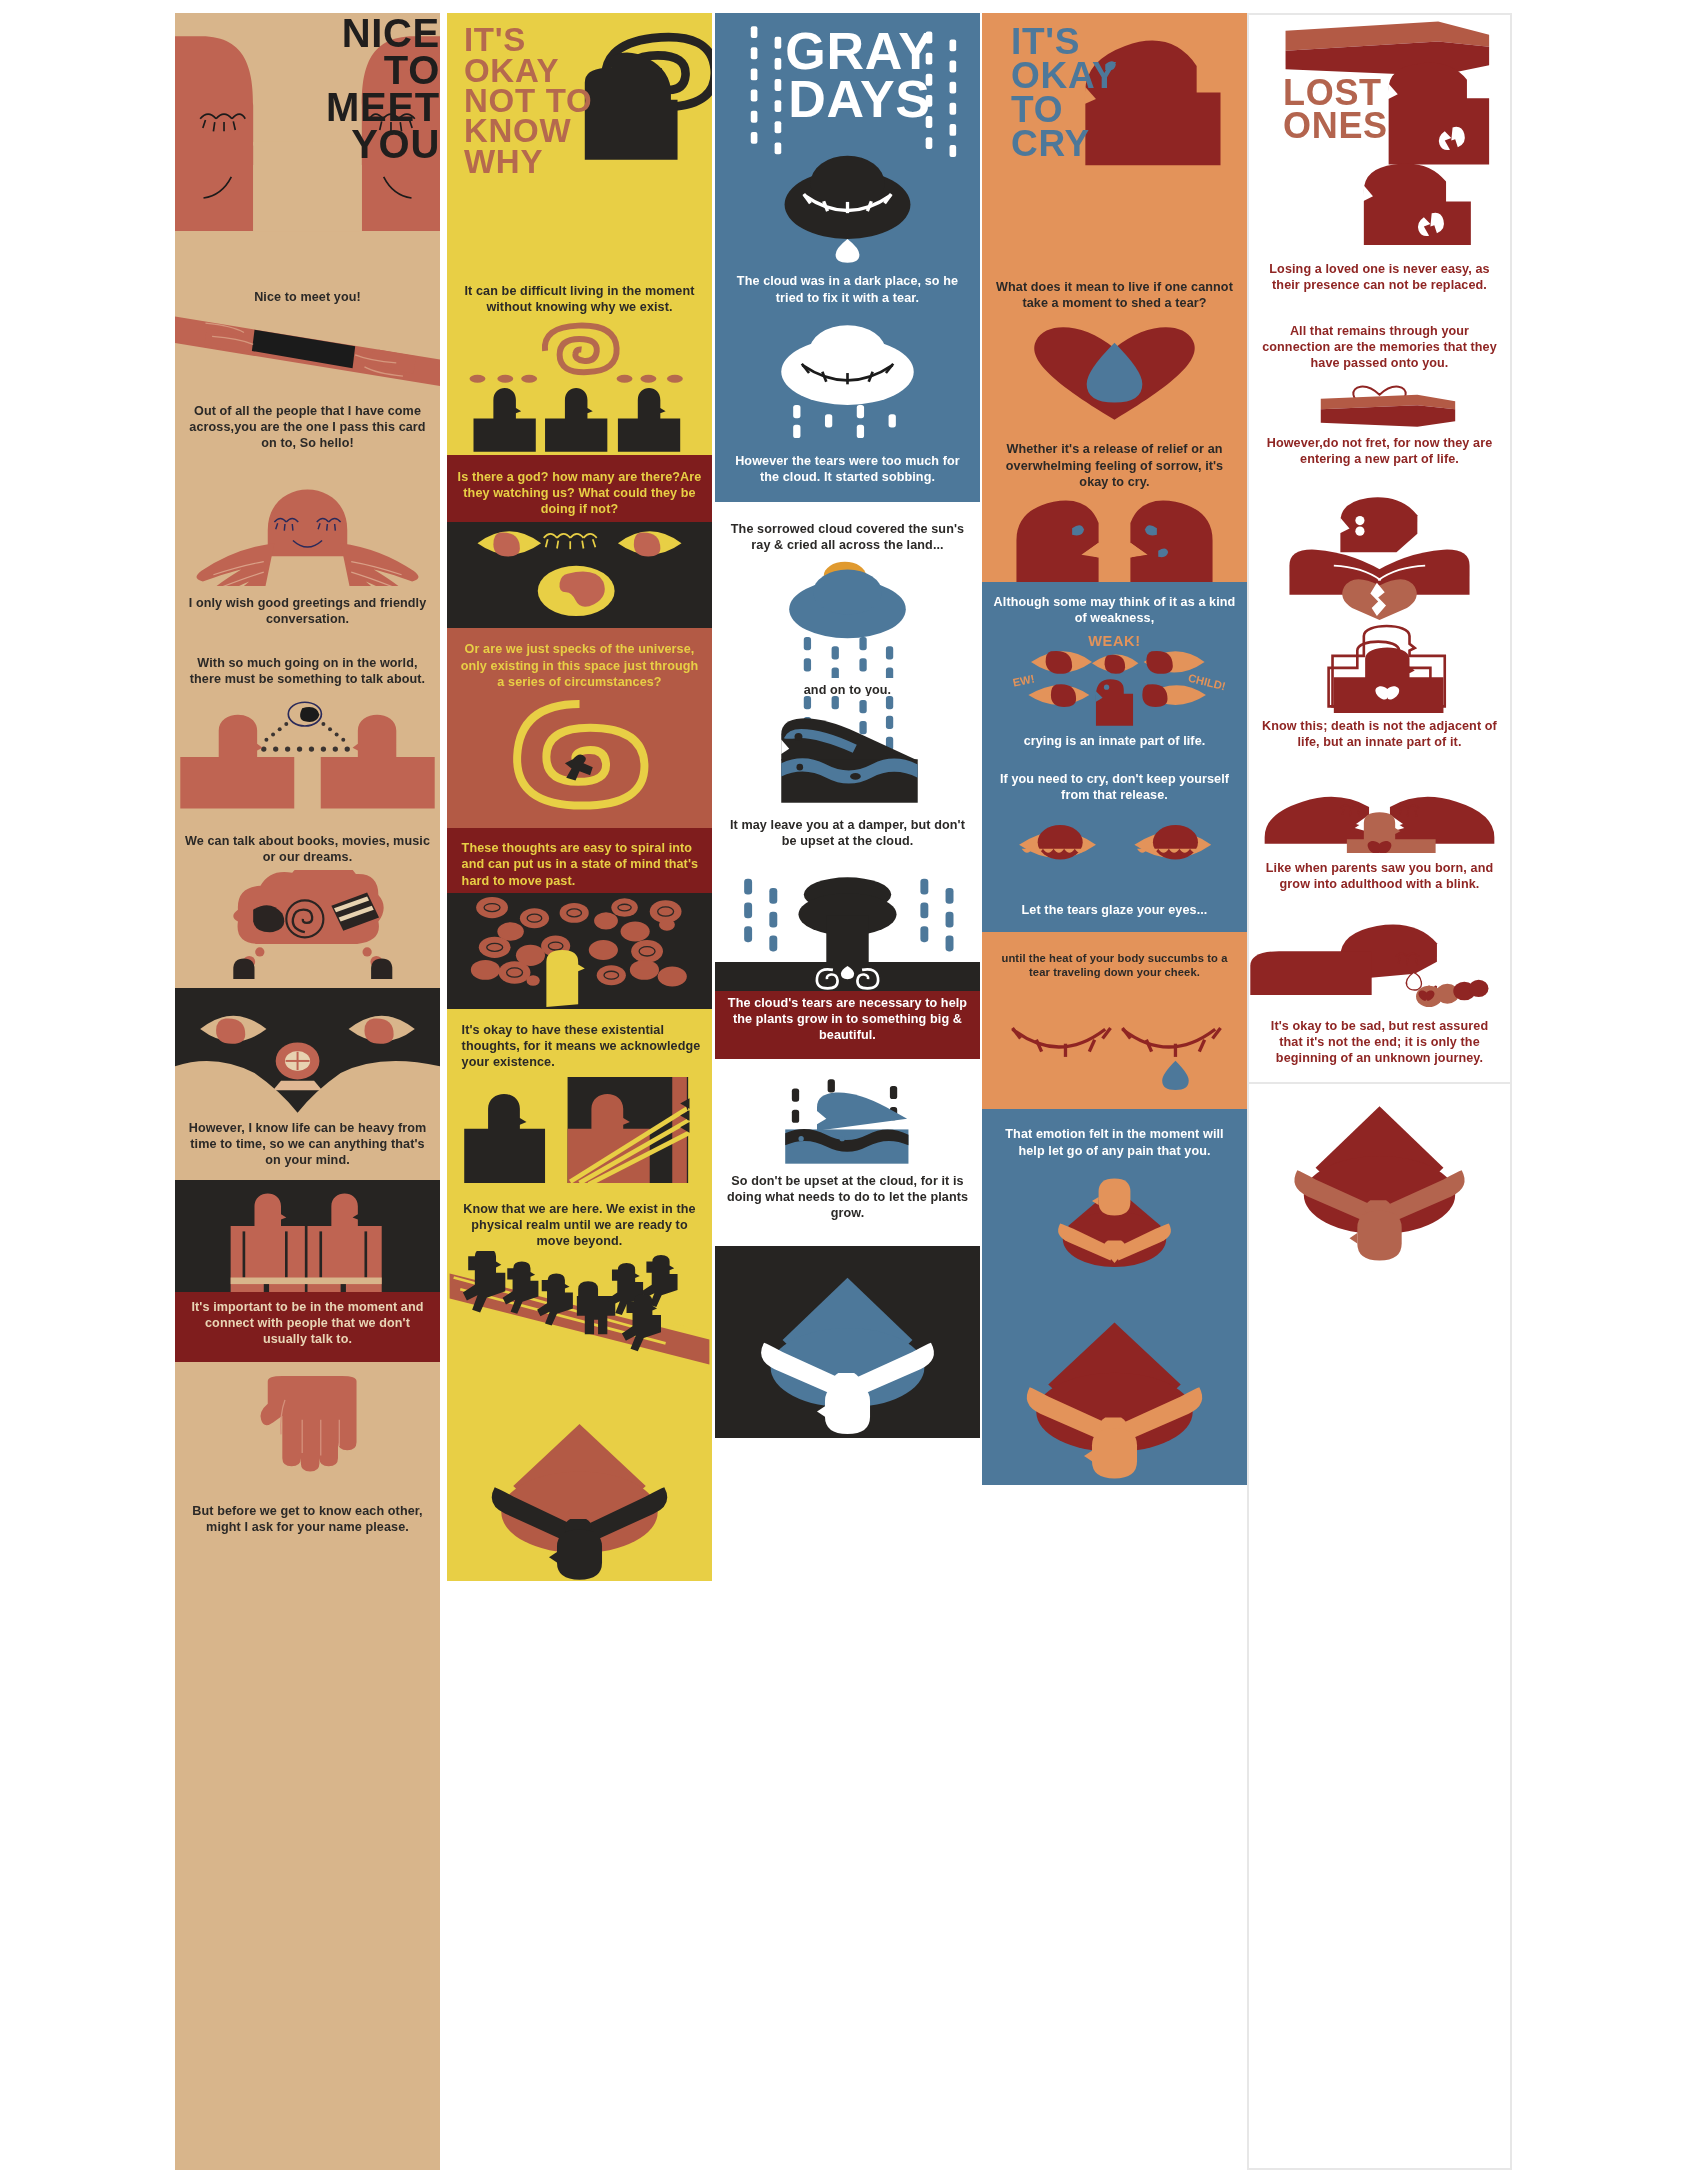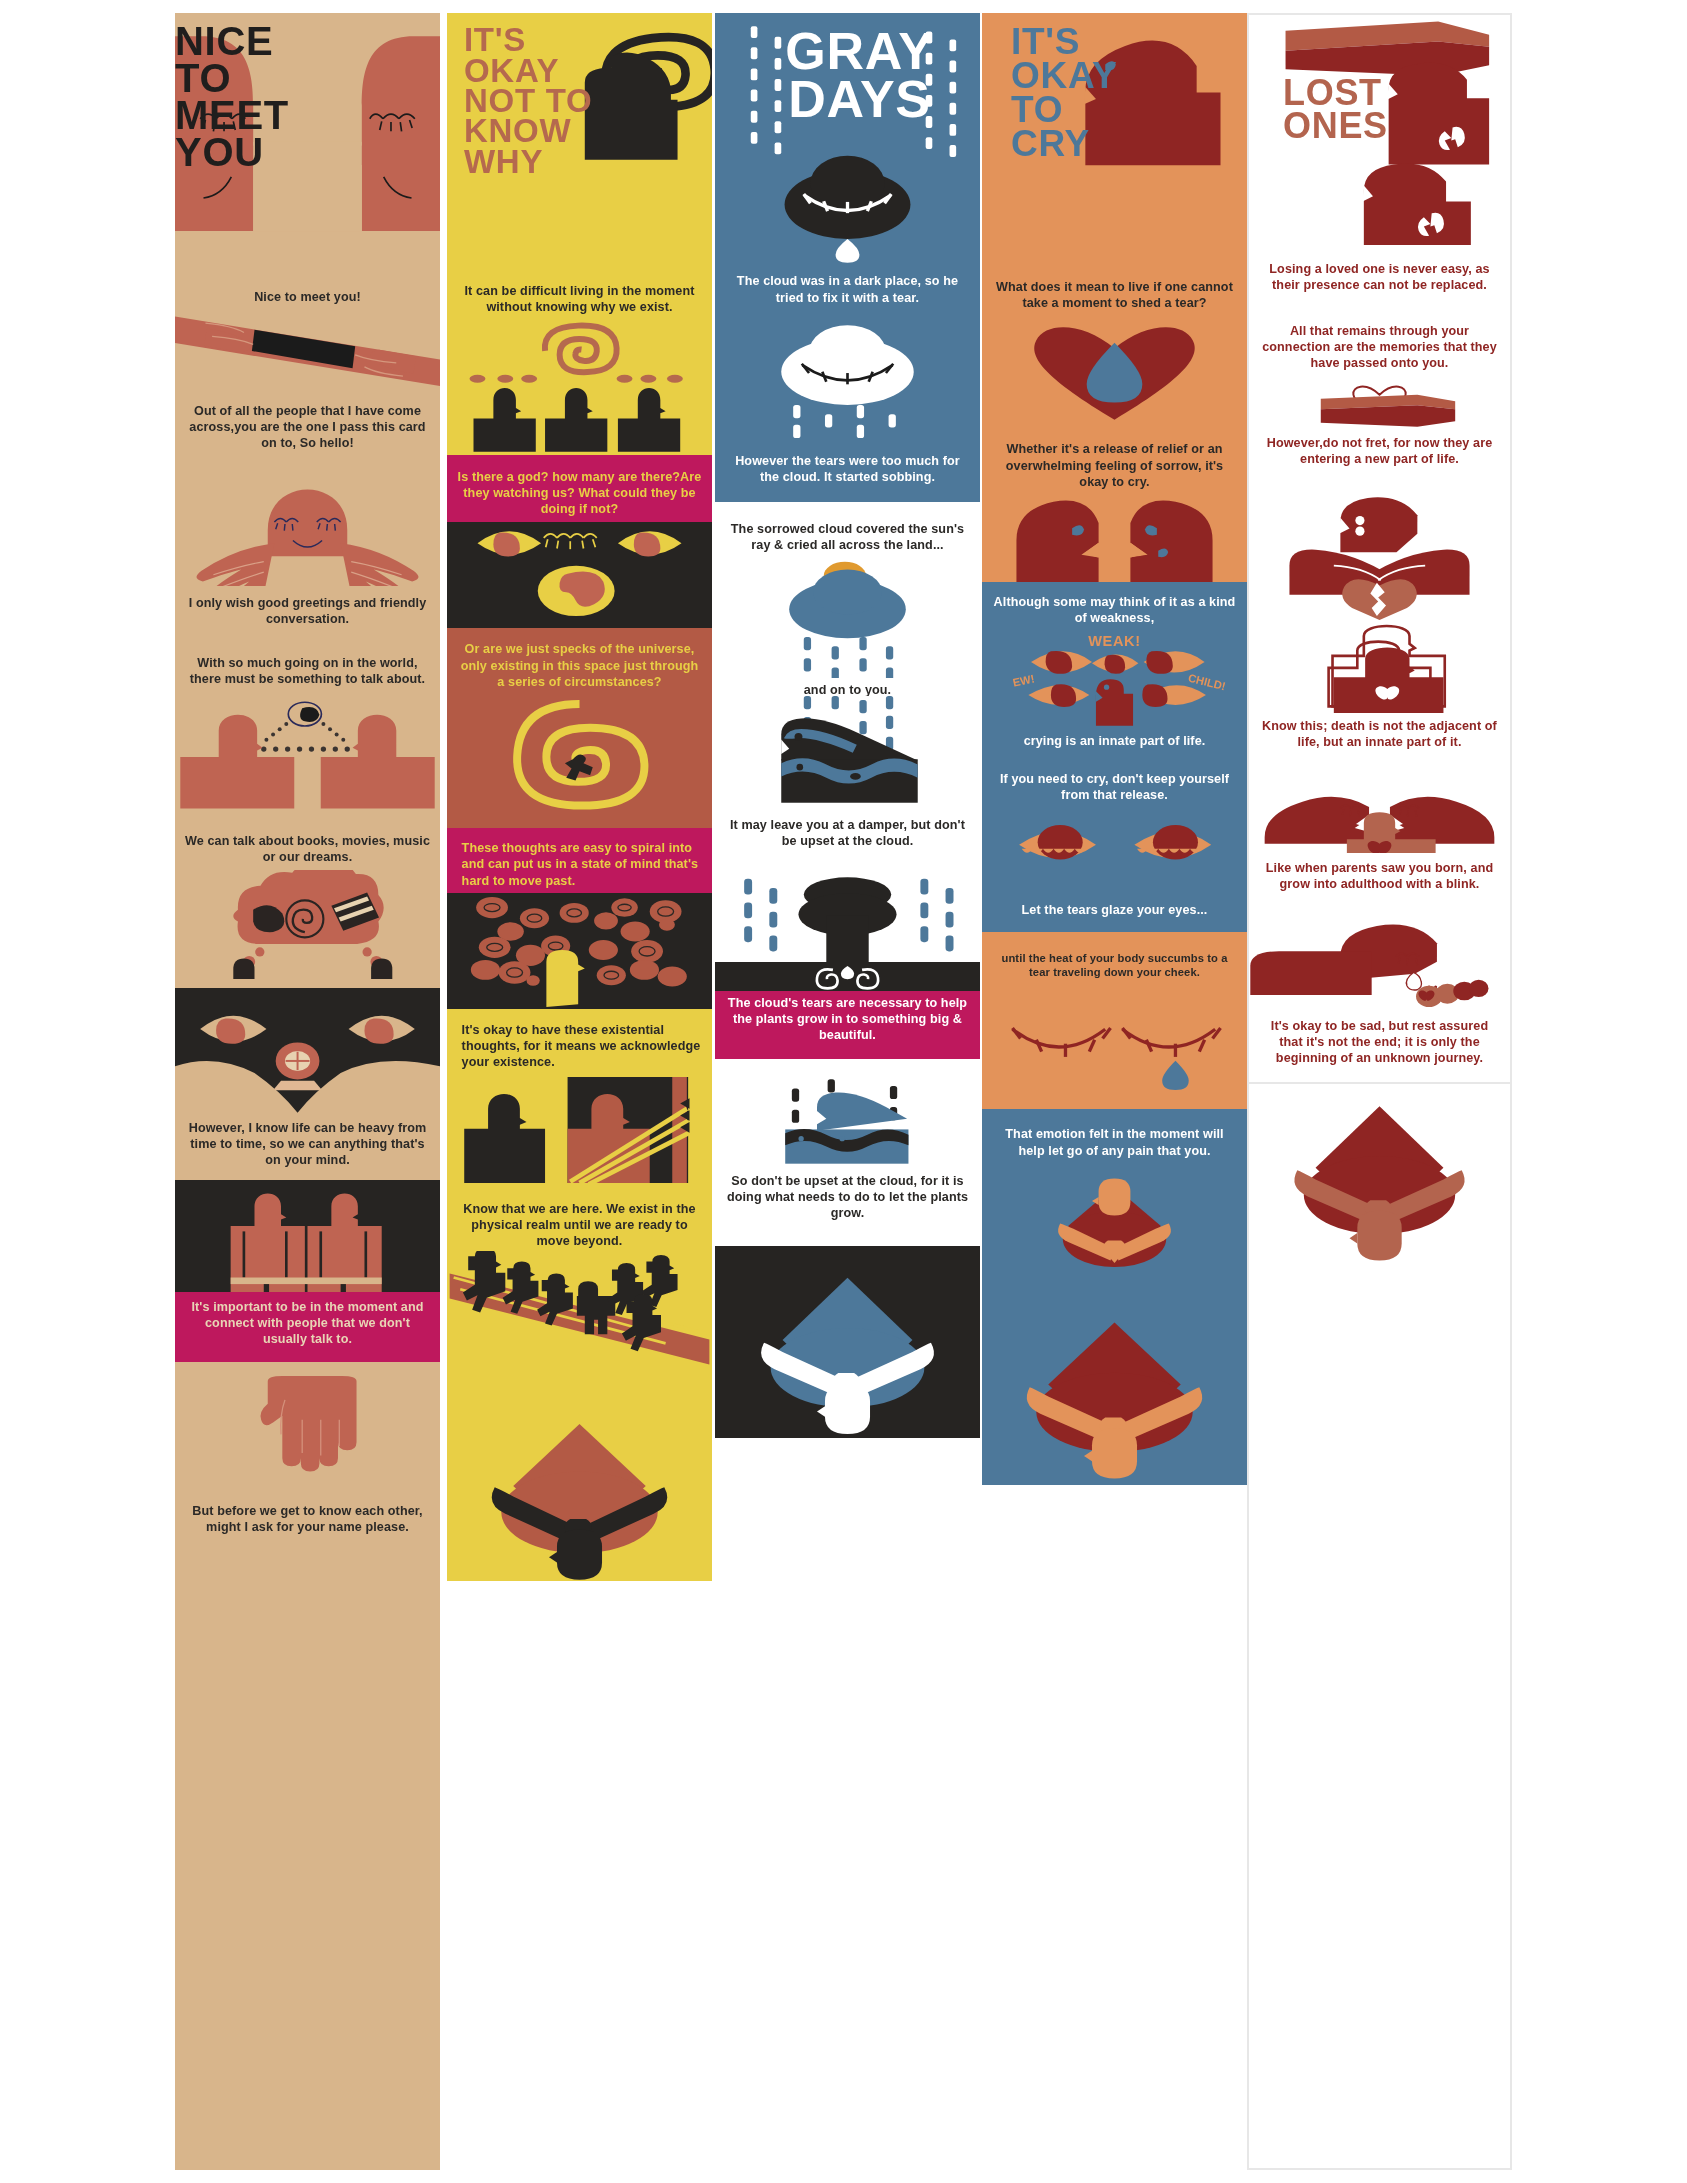--- a/index.html
+++ b/index.html
@@ -32,21 +32,21 @@
   .bigtitle {
     font-family: "Liberation Sans Narrow", "Liberation Sans", sans-serif;
     font-weight: bold; line-height: .92; letter-spacing: 0.7px;
   }
 
   
   .bg-tan    { background:#d8b58b; }
   .bg-yellow { background:#e8cf45; }
   .bg-blue   { background:#4d789a; }
   .bg-orange { background:#e3935a; }
-  .bg-dark   { background:#be185d; }
+  .bg-dark   { background:#7f1d1d; }
   .bg-rust   { background:#b35a45; }
   .bg-white  { background:#ffffff; }
 
   .art { position: relative; width: 100%; }
   svg { display:block; width:100%; height:100%; }
 </style>
 </head>
 <body>
 
 <div class="board">
@@ -73,21 +73,21 @@
             <path d="M338 160 q-12 -14 -24 0"></path>
             <path d="M314 160 q-12 -14 -20 0"></path>
           <path d="M354 162 l4 12"></path>
             <path d="M340 165 l2 14"></path>
             <path d="M326 165 l0 14"></path>
             <path d="M312 164 l-3 13"></path>
           <path d="M315 248 q14 28 42 32"></path>
         </g>
         <rect x="118" y="195" width="164" height="135" fill="#d8b58b"></rect>
       </svg>
-      <div class="bigtitle" style="position:absolute;left:0;top:10px;width:100%;text-align:left;font-size:40px;color:#201e1d">
+      <div class="bigtitle" style="position:absolute;left:0;top:2px;width:100%;text-align:right;font-size:40px;color:#201e1d">
         <div>NICE</div>
         <div>TO</div>
         <div>MEET</div>
         <div>YOU</div>
       </div>
     </div>
 
     <div class="body-txt t-dark" style="padding-top:14.6px">Nice to meet you!</div>
 
     <div class="art" style="height:76px;margin-top:5.3px">

